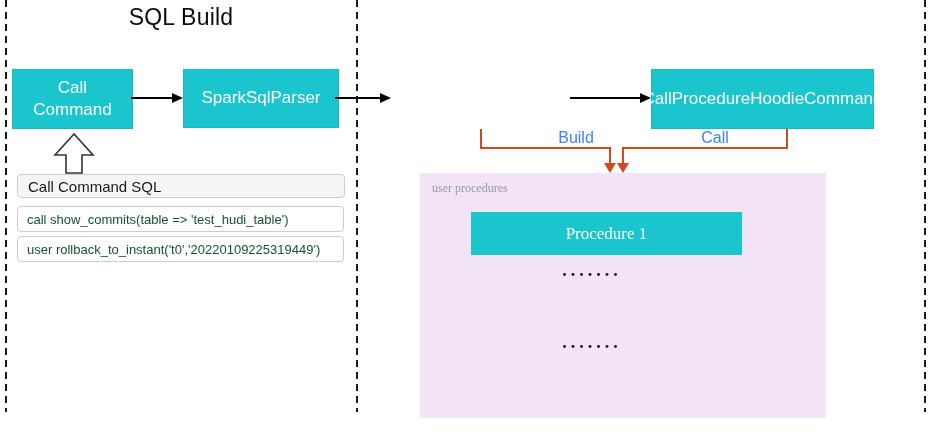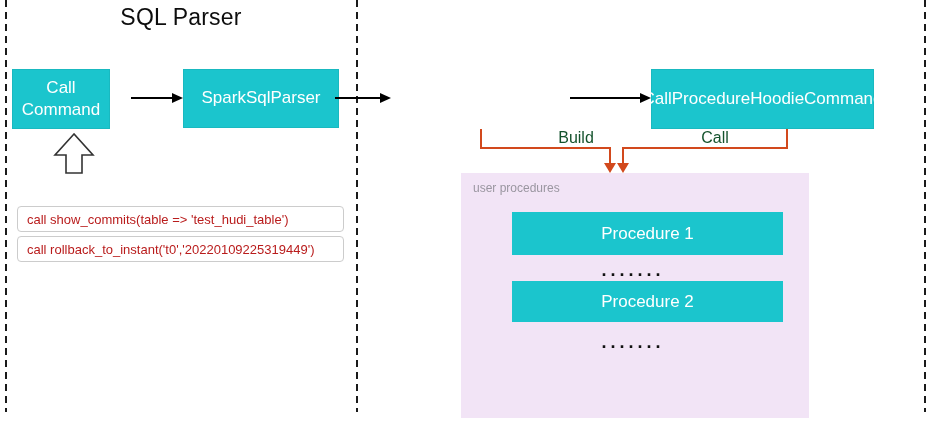--- a/index.html
+++ b/index.html
@@ -25,34 +25,35 @@
     position:absolute;width:0;height:0;
     border-top:5px solid transparent;border-bottom:5px solid transparent;
     border-left:11px solid #000;
   }
   .oseg{position:absolute;background:var(--orange,#d2491d);}
   .ohead{
     position:absolute;width:0;height:0;
     border-left:6px solid transparent;border-right:6px solid transparent;
     border-top:10px solid var(--orange,#d2491d);
   }
-  .edge-label{position:absolute;width:80px;text-align:center;font-size:16px;color:#14532d;}
+  .edge-label{position:absolute;width:80px;text-align:center;font-size:16px;color:#3b82f6;}
   .sql-header{
     position:absolute;left:17px;top:174px;width:328px;height:24px;box-sizing:border-box;
     background:var(--sql-header-bg,#f5f5f5);border:1px solid var(--border-gray,#ccc);
     border-radius:4px;font-size:15px;line-height:23px;padding-left:10px;color:#1a1a1a;
   }
   .sql-row{
     position:absolute;left:17px;width:327px;height:26px;box-sizing:border-box;
     background:#fff;border:1px solid var(--border-gray,#ccc);border-radius:4px;
-    font-size:13px;line-height:25px;padding-left:9px;color:#b91c1c;white-space:nowrap;overflow:hidden;
+    font-size:13px;line-height:25px;padding-left:9px;color:#14532d;white-space:nowrap;overflow:hidden;
   }
   .group{
-    position:absolute;left:461px;top:173px;width:348px;height:245px;
+    position:absolute;left:420px;top:173px;width:406px;height:245px;
     background:var(--pink,#f2e4f6);
+    font-family:Liberation Serif, serif;
   }
   .group-label{position:absolute;left:12px;top:8px;font-size:12px;color:var(--label-gray,#9a96a0);}
   .proc{
     position:absolute;left:51px;width:271px;background:var(--teal,#1bc5cd);color:#fff;
     display:flex;align-items:center;justify-content:center;font-size:17px;
   }
   .dots{
     position:absolute;left:112px;width:120px;text-align:center;color:#111;
     font-size:18px;font-weight:900;letter-spacing:4px;line-height:18px;height:18px;
   }
@@ -60,23 +61,23 @@
 </style>
 </head>
 <body>
 
 <div class="canvas">
 
   <div class="vdash" style="left:5px"></div>
   <div class="vdash" style="left:356px"></div>
   <div class="vdash" style="left:924px"></div>
 
-  <div class="section-title" style="left:5px;width:352px">SQL Parser</div>
+  <div class="section-title" style="left:5px;width:352px">SQL Build</div>
 
-  <div class="node" style="left:12px;top:69px;width:98px;height:60px;padding:16px 20px;box-sizing:border-box">
+  <div class="node" style="left:12px;top:69px;width:121px;height:60px;padding:16px 20px;box-sizing:border-box">
     <span>Call Command</span>
   </div>
   <div class="node" style="left:183px;top:69px;width:156px;height:59px">
     <span>SparkSqlParser</span>
   </div>
   <div class="node" style="left:651px;top:69px;width:223px;height:60px">
     <span>CallProcedureHoodieCommand</span>
   </div>
 
   <div class="hline" style="left:131px;top:97px;width:41px"></div>
@@ -85,41 +86,39 @@
   <div class="hline" style="left:335px;top:97px;width:45px"></div>
   <div class="head-right" style="left:380px;top:93px"></div>
 
   <div class="hline" style="left:570px;top:97px;width:70px"></div>
   <div class="head-right" style="left:640px;top:93px"></div>
 
   <svg class="uparrow" width="44" height="44" viewBox="0 0 44 44">
     <polygon points="22,3 3,24 14,24 14,42 30,42 30,24 41,24" fill="#ffffff" stroke="#333333" stroke-width="1.6" stroke-linejoin="miter"></polygon>
   </svg>
 
+  <div class="sql-header">Call Command SQL</div>
   <div class="sql-row" style="top:206px">call show_commits(table =&gt; 'test_hudi_table')</div>
-  <div class="sql-row" style="top:236px">call rollback_to_instant('t0','20220109225319449')</div>
+  <div class="sql-row" style="top:236px">user rollback_to_instant('t0','20220109225319449')</div>
 
   <div class="oseg" style="left:480px;top:129px;width:2px;height:19px"></div>
   <div class="oseg" style="left:480px;top:147px;width:131px;height:2px"></div>
   <div class="oseg" style="left:609px;top:147px;width:2px;height:17px"></div>
   <div class="ohead" style="left:604px;top:163px"></div>
   <div class="edge-label" style="left:536px;top:129px">Build</div>
 
   <div class="oseg" style="left:786px;top:129px;width:2px;height:19px"></div>
   <div class="oseg" style="left:622px;top:147px;width:166px;height:2px"></div>
   <div class="oseg" style="left:622px;top:147px;width:2px;height:17px"></div>
   <div class="ohead" style="left:617px;top:163px"></div>
   <div class="edge-label" style="left:675px;top:129px">Call</div>
 
   <div class="group">
     <div class="group-label">user procedures</div>
 
     <div class="proc" style="top:39px;height:43px">
       <span>Procedure 1</span>
     </div>
     <div class="dots" style="top:88px">.......</div>
-    <div class="proc" style="top:108px;height:41px">
-      <span>Procedure 2</span>
-    </div>
     <div class="dots" style="top:160px">.......</div>
   </div>
 
 </div>
 
 </body></html>

